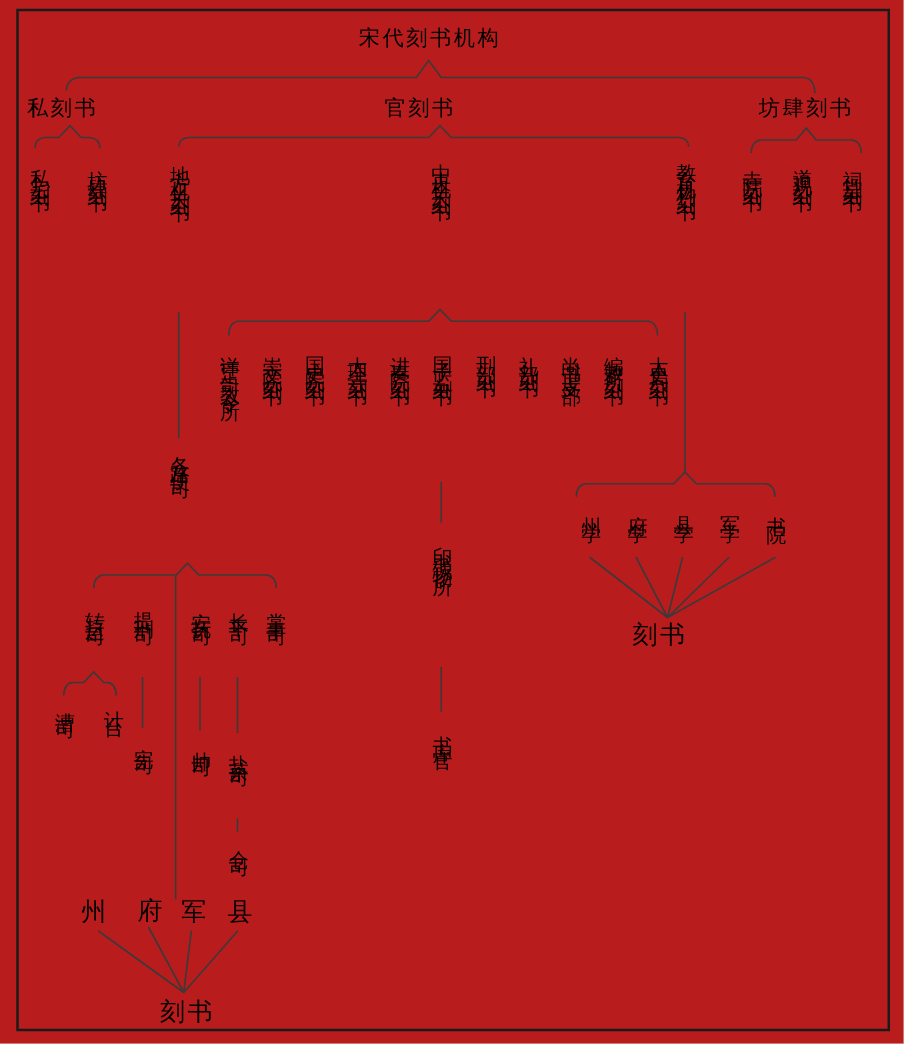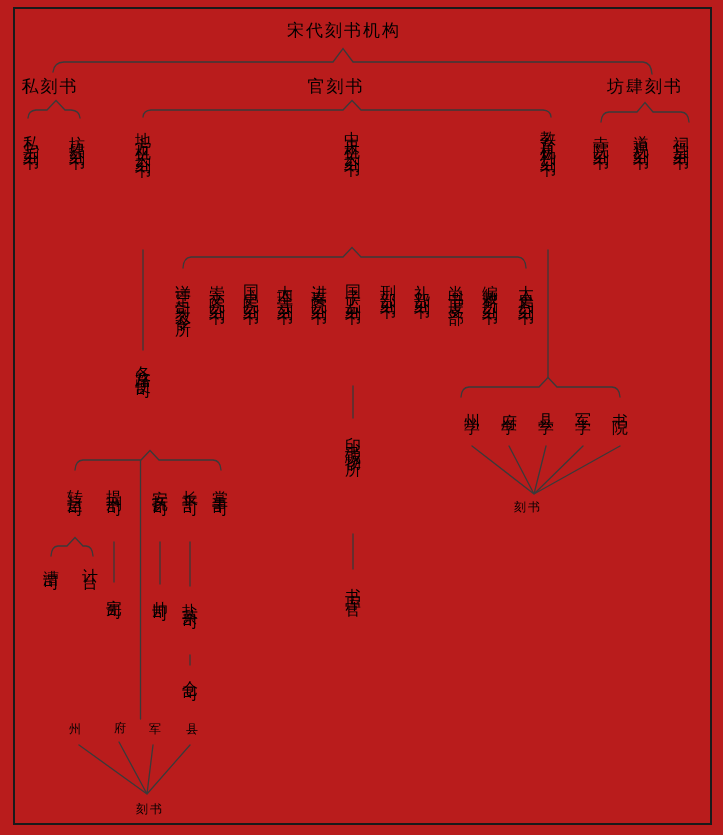--- a/index.html
+++ b/index.html
@@ -15,21 +15,21 @@
   #wires { position:absolute; left:0; top:0; width:723px; height:835px; }
   .ht {
     position:absolute; transform:translateX(-50%);
     font-size:17px; letter-spacing:2px; white-space:nowrap; line-height:17px;
   }
   .vt {
     position:absolute; transform:translateX(-50%);
     writing-mode:vertical-rl; text-orientation:upright;
     font-size:16px; letter-spacing:6px; line-height:1; white-space:nowrap;
   }
-  .sm { font-size:12px;font-family:Liberation Mono, monospace; }
+  .sm { font-size:20px; }
 </style>
 </head>
 <body>
 
 <div id="stage">
   <div id="frame"></div>
 
   <svg id="wires" viewBox="0 0 723 835" fill="none" stroke="#3a3a3a" stroke-width="1.3" stroke-linecap="round">
 
     <path d="M 53 72 Q 54 62.5 64 62 L 333 62 L 343 48.5 L 353 62 L 643 62 Q 651 62.5 652 74"></path>

